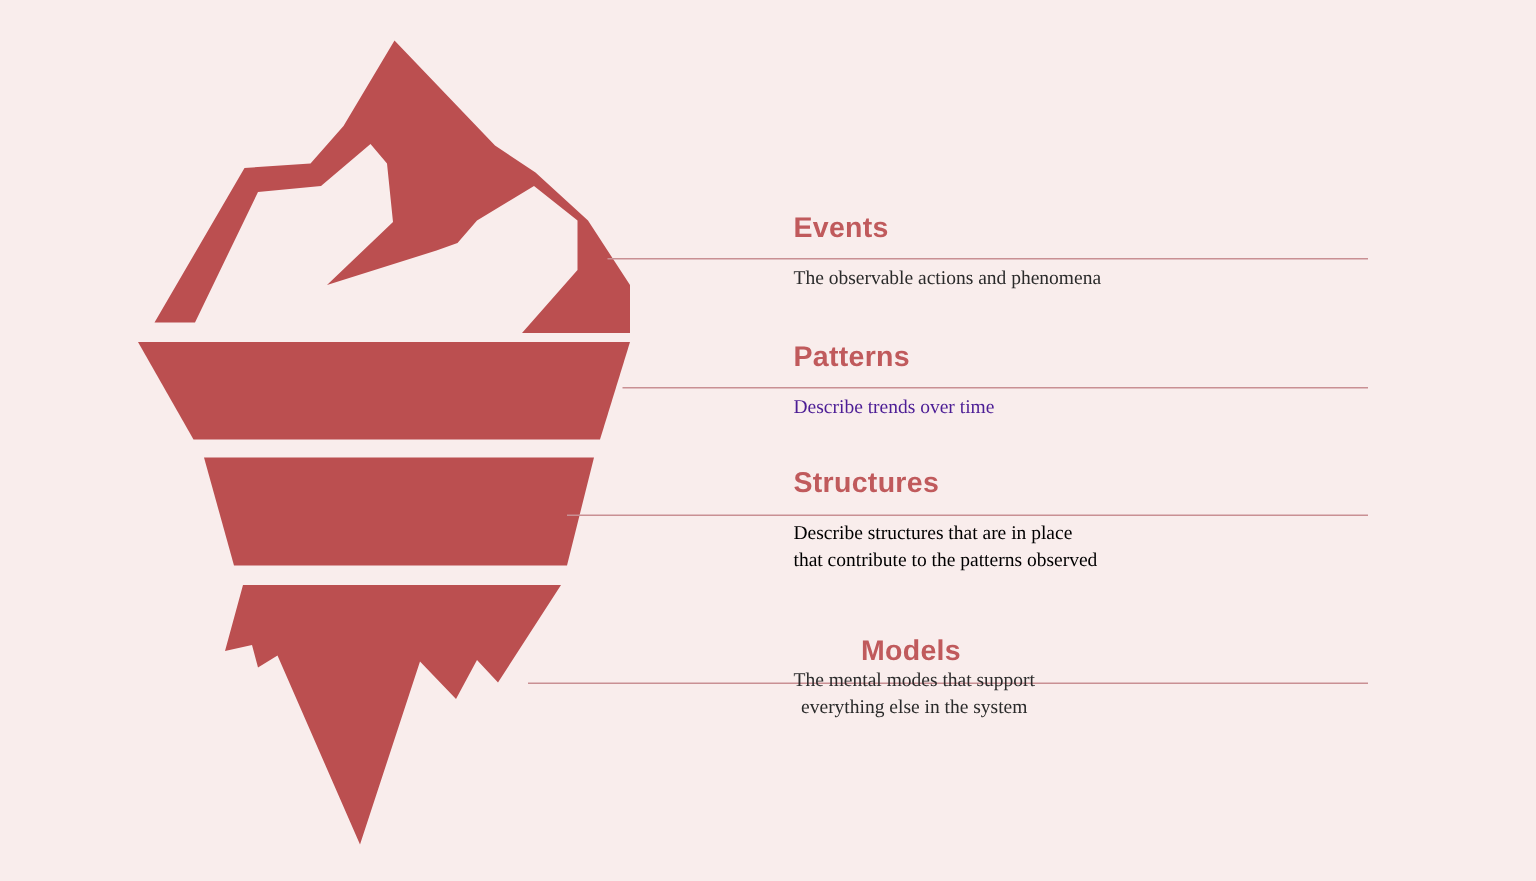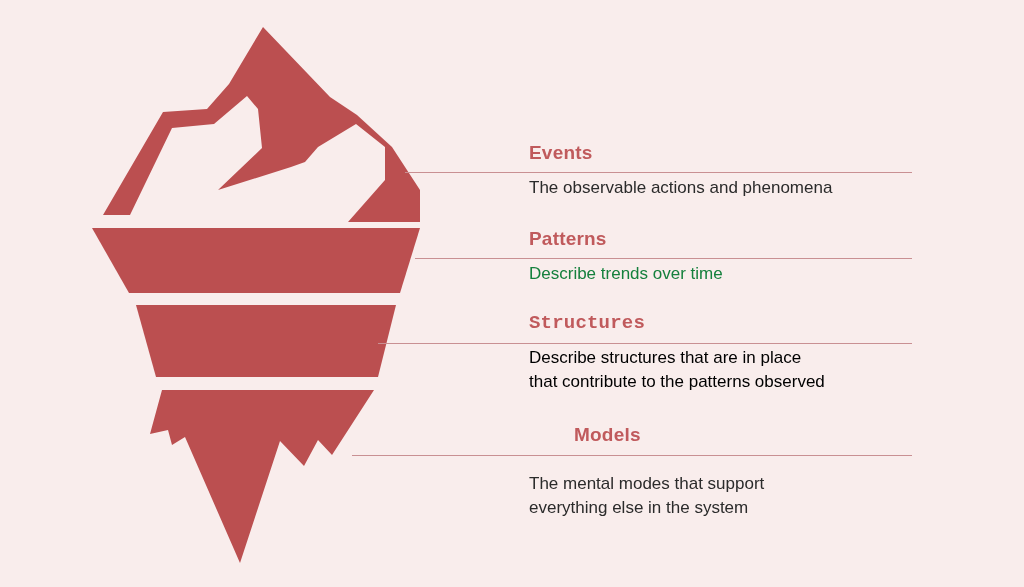--- a/index.html
+++ b/index.html
@@ -35,40 +35,41 @@
   .layer-title {
     font-size: 19px;
     font-weight: bold;
     color: #C05A5C;
     letter-spacing: 0.2px;
     line-height: 1.1;
     margin: 0;
     white-space: nowrap;
   }
   .layer-desc {
-    font-size: 17px;
+    font-size: 13px;
     color: #2B2B2B;
     line-height: 1.42;
     margin: 0;
     white-space: pre-line;
+    font-family: Liberation Serif, serif;
   }
   .rule {
     position: absolute;
     height: 1px;
     background: #C99093;
   }
   
   #block-0 .layer-title { position: absolute; left: 0; top: 0; }
   #block-0 .layer-desc  { position: absolute; left: 0; top: 33px; }
   #block-1 .layer-title { position: absolute; left: 0; top: 0; }
   #block-1 .layer-desc  { position: absolute; left: 0; top: 33px; }
   #block-2 .layer-title { position: absolute; left: 0; top: 0; }
   #block-2 .layer-desc  { position: absolute; left: 0; top: 33px; }
   #block-3 .layer-title { position: absolute; left: 0; top: 0; }
-  #block-3 .layer-desc  { position: absolute; left: 0; top: 47px; }
+  #block-3 .layer-desc  { position: absolute; left: 0; top: 19px; text-align: center; }
 </style>
 </head>
 <body style="background: rgb(249, 237, 236);">
 
 <div id="stage" style="background: rgb(249, 237, 236);">
 
   <svg id="iceberg-svg" viewBox="0 0 1024 587" aria-hidden="true">
 
     <path fill="#BB4F50" d="M 263,27
              L 229,84
@@ -115,25 +116,25 @@
 
   <div id="layers-root">
       <div class="rule" style="left: 405px; top: 172px; width: 507px; background: rgb(201, 144, 147);"></div>
       <div class="layer-block" id="block-0" style="top: 143px;">
     <div class="layer-title" style="color: rgb(192, 90, 92);">Events</div>
     <div class="layer-desc" style="color: rgb(43, 43, 43);">The observable actions and phenomena</div>
   </div>
       <div class="rule" style="left: 415px; top: 258px; width: 497px; background: rgb(201, 144, 147);"></div>
       <div class="layer-block" id="block-1" style="top: 229px;">
     <div class="layer-title" style="color: rgb(192, 90, 92);">Patterns</div>
-    <div class="layer-desc" style="color: #15803d;">Describe trends over time</div>
+    <div class="layer-desc" style="color: #4c1d95;">Describe trends over time</div>
   </div>
       <div class="rule" style="left: 378px; top: 343px; width: 534px; background: rgb(201, 144, 147);"></div>
       <div class="layer-block" id="block-2" style="top: 313px;">
-    <div class="layer-title" style="color: rgb(192, 90, 92); font-family: Liberation Mono, monospace;">Structures</div>
+    <div class="layer-title" style="color: rgb(192, 90, 92);">Structures</div>
     <div class="layer-desc" style="color: #000000;">Describe  structures  that  are  in  place
 that contribute  to the  patterns observed</div>
   </div>
       <div class="rule" style="left: 352px; top: 455px; width: 560px; background: rgb(201, 144, 147);"></div>
       <div class="layer-block" id="block-3" style="top: 425px;">
     <div class="layer-title" style="color: rgb(192, 90, 92); margin-left: 45px;">Models</div>
     <div class="layer-desc" style="color: rgb(43, 43, 43);">The mental modes that support
 everything  else  in  the  system</div>
   </div>
     </div>

